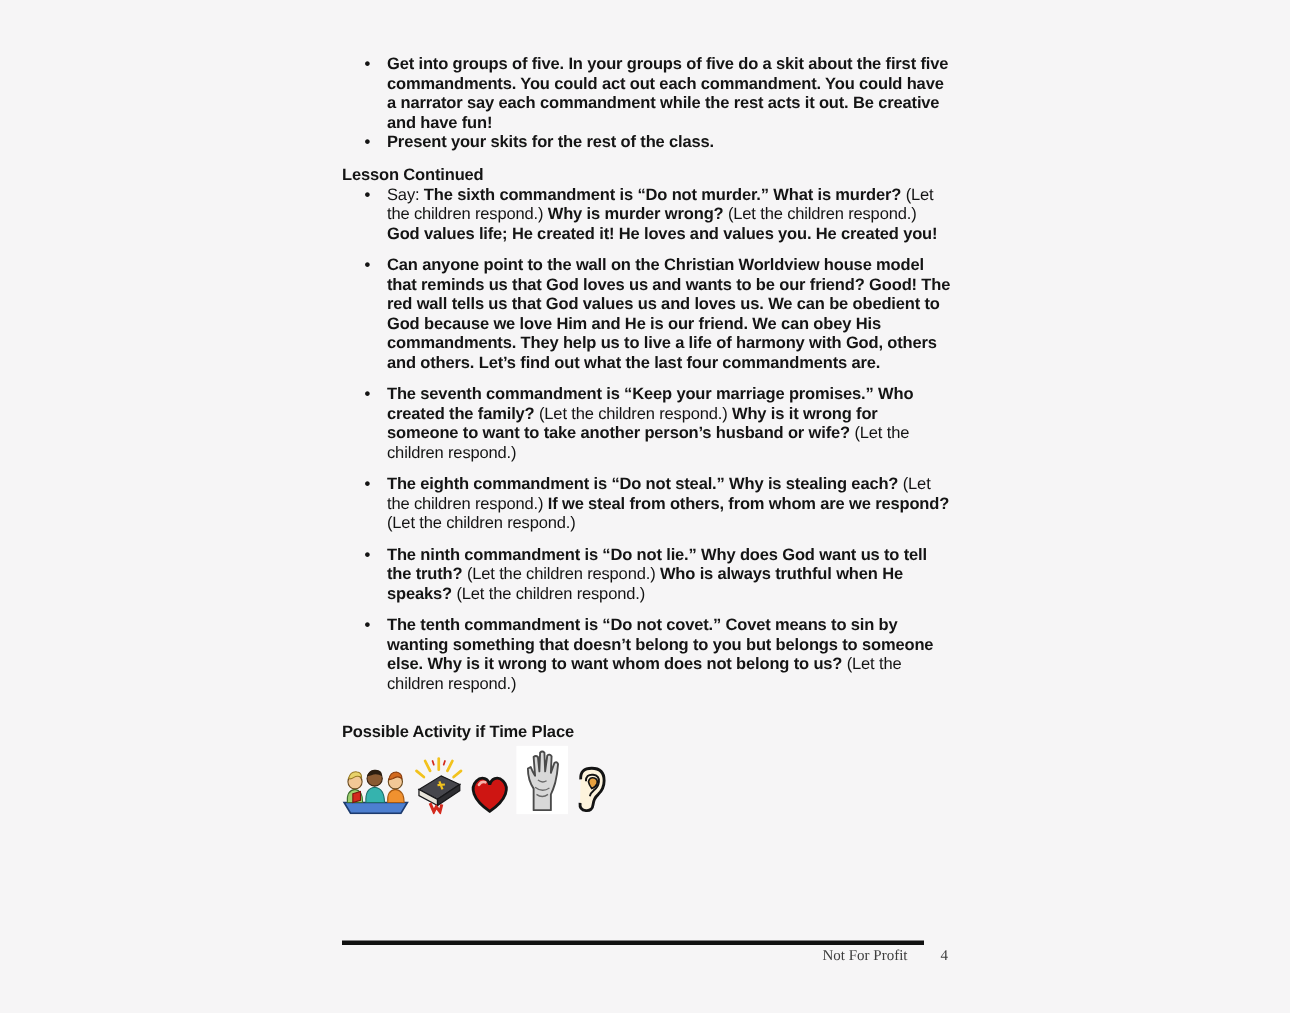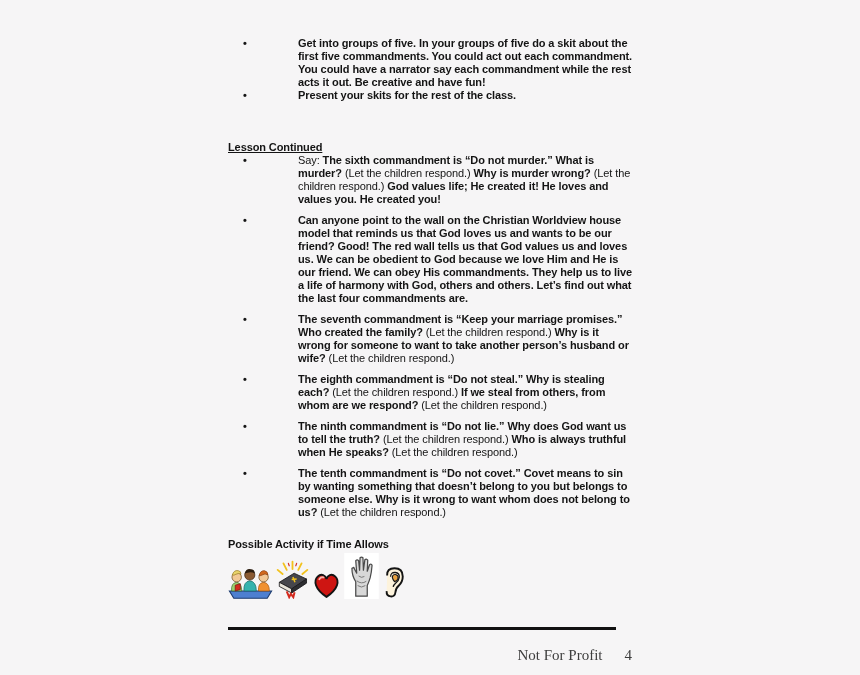--- a/index.html
+++ b/index.html
@@ -10,40 +10,40 @@
     color:#141414;
     overflow:hidden;
   }
   .content{
     position:absolute;left:228px;top:37px;width:406px;
     font-size:11px;line-height:13px;letter-spacing:-0.1px;
   }
   .b{font-weight:bold;}
   .li{display:flex;}
   .li .dot{flex:0 0 15px;margin-left:15px;font-weight:bold;}
-  .li .txt{flex:1;margin-left:40px;}
+  .li .txt{flex:1;}
   .intro-list .li{margin-bottom:0;}
   .lesson-list .li{margin-bottom:8px;}
   .lesson-list .li .txt{font-weight:normal;}
   .section-heading{
     font-weight:bold;font-size:11px;line-height:13px;margin:0;
   }
-  .h-lesson{margin-top:39px;text-decoration:underline;}
+  .h-lesson{margin-top:9px;}
   .h-activity{margin-top:19px;}
   .icon-row{
     margin:2px 0 1px 0;
     padding-left:32px;text-indent:-32px; 
   }
   .icon-row .clipart{vertical-align:bottom;margin-right:3px;}
   .icon-row .caption{margin-left:3px;}
   .footer{position:absolute;left:228px;top:627px;width:406px;}
   .footer-rule{width:388px;border-top:3px solid #111;}
   .footer-text{
-    margin-top:17px;text-align:right;
-    font-family:"Liberation Serif", serif;font-size:15px;color:#3d3d3d;
+    margin-top:2px;text-align:right;
+    font-family:"Liberation Serif", serif;font-size:10px;color:#3d3d3d;
   }
   .footer-text .pageno{display:inline-block;margin-left:22px;margin-right:2px;}
   svg{display:inline-block;}
   #sprite{position:absolute;width:0;height:0;overflow:hidden;}
 </style>
 </head>
 <body>
 
 <svg id="sprite" aria-hidden="true">
   <defs>
@@ -154,21 +154,21 @@
       <div class="li">
         <span class="dot">•</span>
         <span class="txt"><span class="b">The ninth commandment is “Do not lie.” Why does God want us to tell the truth? </span><span>(Let the children respond.) </span><span class="b">Who is always truthful when He speaks? </span><span>(Let the children respond.)</span></span>
       </div>
       <div class="li">
         <span class="dot">•</span>
         <span class="txt"><span class="b">The tenth commandment is “Do not covet.” Covet means to sin by wanting something that doesn’t belong to you but belongs to someone else. Why is it wrong to want whom does not belong to us? </span><span>(Let the children respond.)</span></span>
       </div>
     </div>
 
-  <h3 class="section-heading h-activity">Possible Activity if Time Allows</h3>
+  <h3 class="section-heading h-activity">Possible Activity if Time Place</h3>
 
   <p class="icon-row"><span class="icons-slot"><svg width="45" height="32" class="clipart">
           <use href="#sym-children"></use>
         </svg><svg width="33" height="40" class="clipart">
           <use href="#sym-bible"></use>
         </svg><svg width="29" height="27" class="clipart">
           <use href="#sym-heart"></use>
         </svg><svg width="35" height="46" class="clipart">
           <use href="#sym-hand"></use>
         </svg><svg width="25" height="33" class="clipart">

